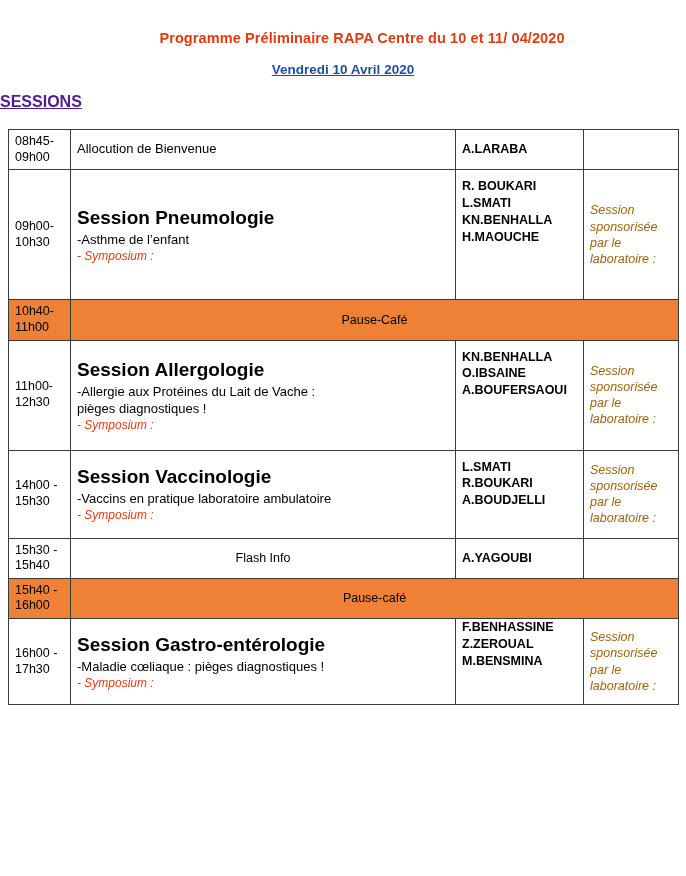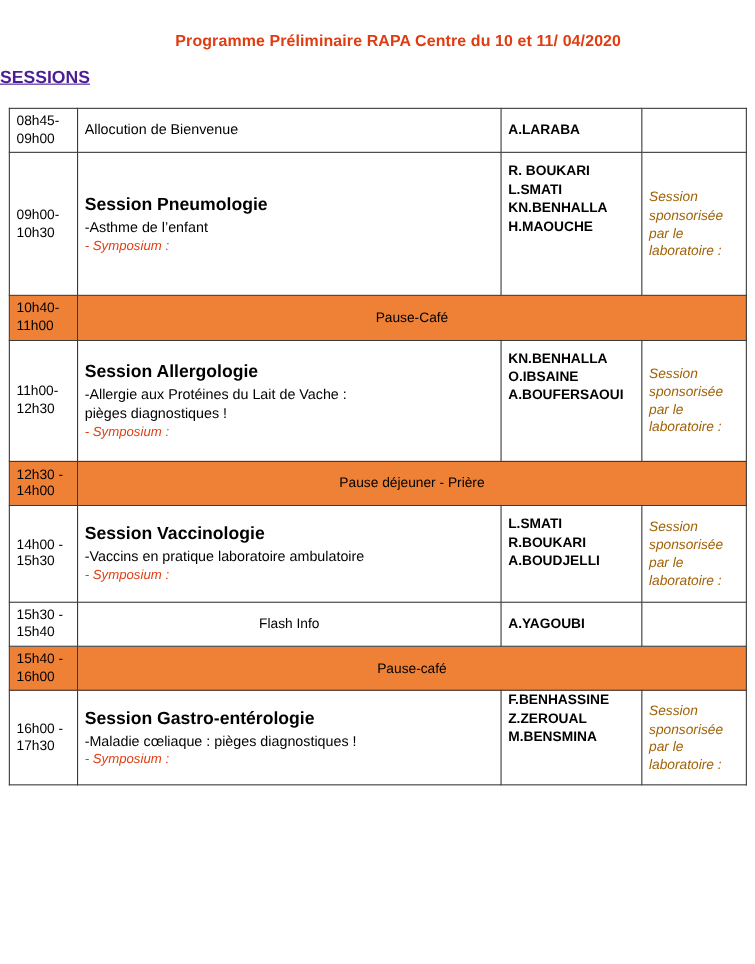--- a/index.html
+++ b/index.html
@@ -66,21 +66,21 @@
   .time-cell {
     font-size: 12.5px;
     font-weight: normal;
     color: #000;
     text-align: left;
     padding-left: 6px;
     line-height: 1.25;
   }
   .session-title {
     font-weight: bold;
-    font-size: 16px;
+    font-size: 19px;
     margin-bottom: 3px;
   }
   .session-line {
     font-size: 13px;
     margin-bottom: 2px;
   }
   .symposium {
     color: #e03c10;
     font-style: italic;
     font-size: 12px;
@@ -118,20 +118,21 @@
     text-align: center;
     font-size: 13px;
   }
 </style>
 </head>
 <body>
 
 <div class="page">
 
   <div class="title-main">Programme Préliminaire RAPA Centre du 10 et 11/ 04/2020</div>
+  <div class="title-sub">Vendredi 10 Avril 2020</div>
   <div class="title-sessions">SESSIONS</div>
 
   <table class="schedule">
     <colgroup>
       <col class="c-time">
       <col class="c-body">
       <col class="c-speakers">
       <col class="c-spons">
     </colgroup>
     <tbody>
@@ -190,27 +191,20 @@
           <div class="symposium">- Symposium :</div>
         </td>
         <td class="speakers" style="vertical-align:top;padding-top:8px;">
           <div>KN.BENHALLA</div>
           <div>O.IBSAINE</div>
           <div>A.BOUFERSAOUI</div>
         </td>
         <td class="spons">Session sponsorisée par le laboratoire :</td>
       </tr>
 
-      <tr class="break-row" style="height:32px;">
-        <td class="time-cell">
-          <div>12h30 -</div>
-          <div>14h00</div>
-        </td>
-        <td class="break-label" colspan="3">Pause déjeuner - Prière</td>
-      </tr>
 
       <tr style="height:88px;">
         <td class="time-cell">
           <div>14h00 -</div>
           <div>15h30</div>
         </td>
         <td>
           <div class="session-title">Session Vaccinologie</div>
           <div class="session-line">-Vaccins en pratique laboratoire ambulatoire</div>
           <div class="symposium">- Symposium :</div>

